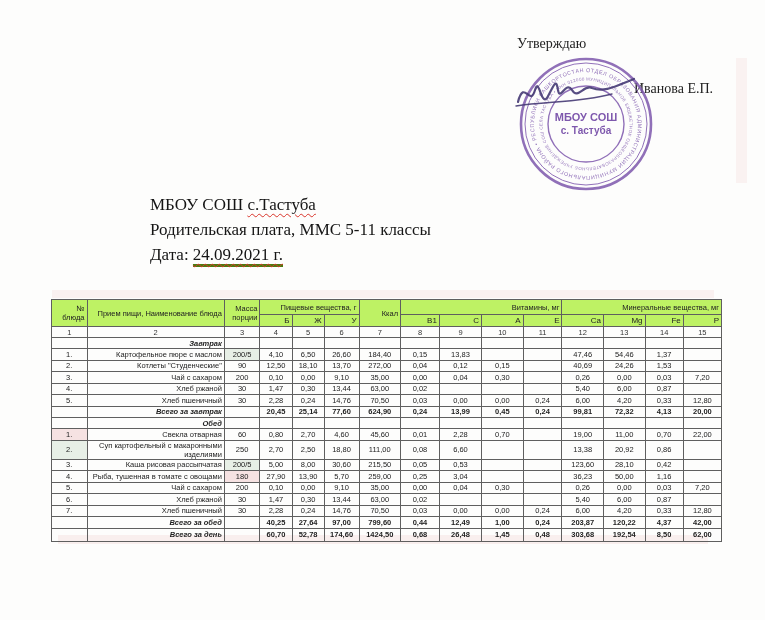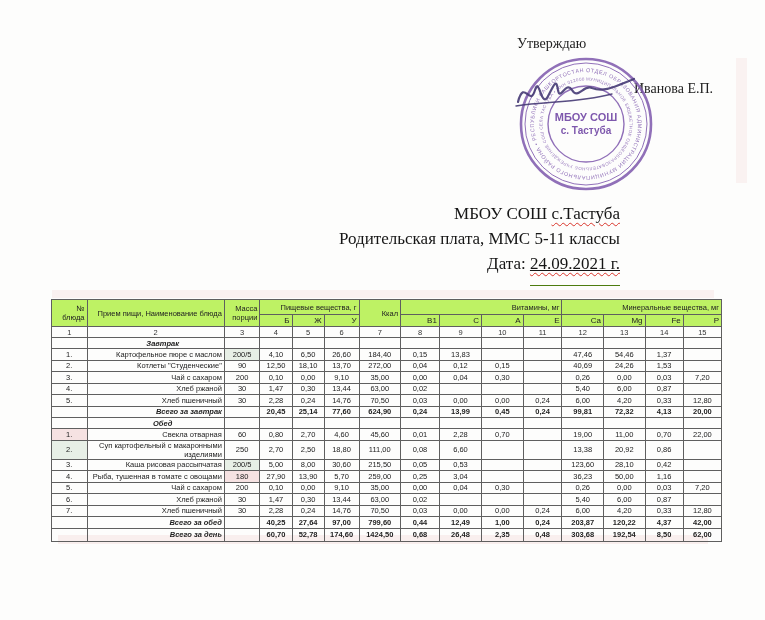--- a/index.html
+++ b/index.html
@@ -25,42 +25,42 @@
   
   .approval{position:absolute;font-size:14px;color:#222;}
   .approve-line{left:517px;top:36px;}
   .position-line{left:517px;top:61px;}
   .signer-name{left:634px;top:81px;}
 
   .stamp-svg{position:absolute;left:516px;top:54px;}
   .signature-svg{position:absolute;left:512px;top:66px;}
 
   
-  .title-block{position:absolute;left:150px;top:192px;width:470px;text-align:right;
-               font-size:17px;line-height:25px;color:#151515;margin-top:9px;}
+  .title-block{position:absolute;left:150px;top:192px;width:470px;text-align:left;
+               font-size:17px;line-height:25px;color:#151515;}
   .squiggle{text-decoration:underline;text-decoration-style:wavy;
             text-decoration-color:var(--squiggle-red);text-decoration-thickness:1px;
             text-underline-offset:3px;}
-  .date-underline{border-bottom:1px solid #4d7c0f;padding-bottom:12px;text-decoration:underline;}
+  .date-underline{border-bottom:3px solid #4d7c0f;padding-bottom:0px;}
 
   
   .table-wrap{position:absolute;left:51px;top:299px;width:671px;}
   table{width:100%;border-collapse:collapse;table-layout:fixed;
         font-family:"Liberation Sans",sans-serif;font-size:7.5px;color:#222;
         border:1.5px solid #4c4c4c;}
   th,td{border:1px solid var(--table-border);padding:0 2px;text-align:center;
         vertical-align:middle;overflow:hidden;line-height:1.2;}
   thead th{font-weight:normal;font-size:7.5px;background:#bef264;text-align:right;}
   tr.numbering td{height:10px;font-weight:normal;color:#333;}
   tr.head-groups th{height:14px;}
   tr.head-sub th{height:11px;font-size:8px;}
   tbody td{height:10.5px;white-space:nowrap;}
   td.name{text-align:right;white-space:normal;}
   tr.section-title td{height:10px;}
-  tr.section-title .name{text-align:center;font-weight:bold;font-style:italic;padding-left:16px;}
+  tr.section-title .name{font-weight:bold;font-style:italic;padding-left:16px;}
   tr.total-row td{font-weight:bold;}
   tr.total-row td.name{font-style:italic;}
   tr.grand-total td{font-weight:bold;height:12px;}
   tr.grand-total td.name{}
   .hl-green{background:var(--hl-green);}
   .hl-pink{background:var(--hl-pink);}
 </style>
 </head>
 <body>
 
@@ -443,21 +443,21 @@
           <tr class="total-row grand-total">
             <td></td>
             <td class="name">Всего за день</td>
             <td></td>
             <td>60,70</td>
             <td>52,78</td>
             <td>174,60</td>
             <td>1424,50</td>
             <td>0,68</td>
             <td>26,48</td>
-            <td>2,35</td>
+            <td>1,45</td>
             <td>0,48</td>
             <td>303,68</td>
             <td>192,54</td>
             <td>8,50</td>
             <td>62,00</td>
           </tr>
         </tbody>
     </table>
   </div>
 

